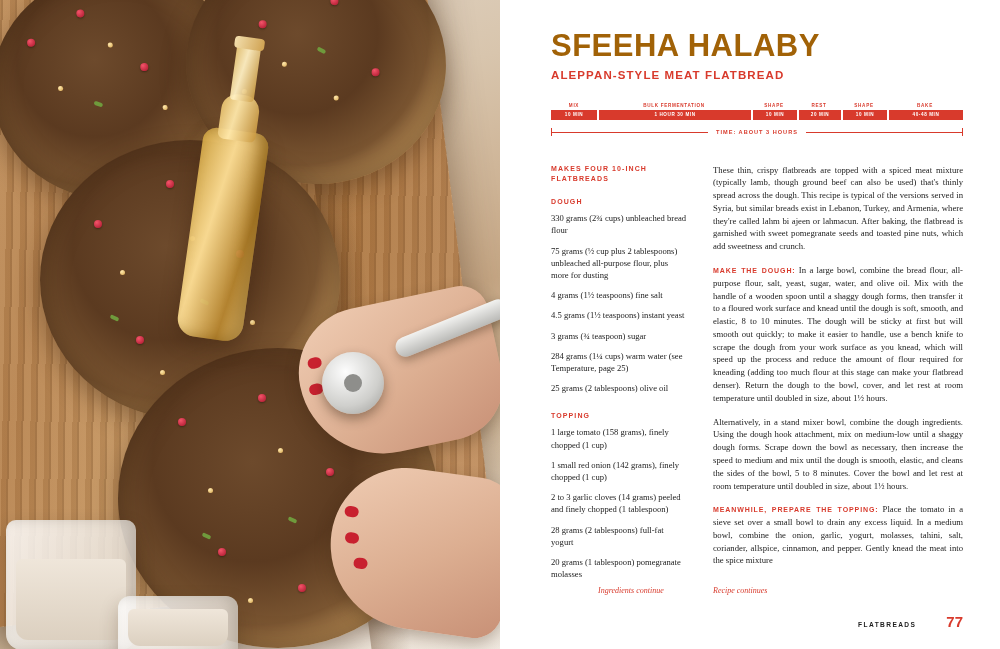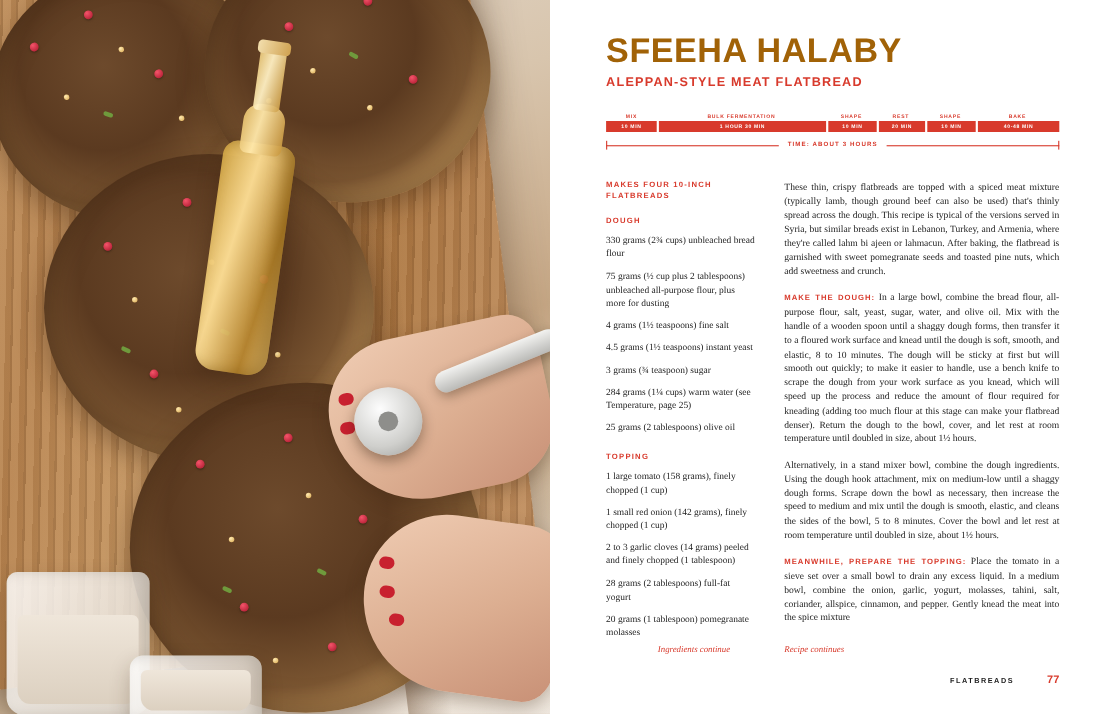--- a/index.html
+++ b/index.html
@@ -297,21 +297,21 @@
   }
   .footer .label {
     font-family: "Liberation Sans", sans-serif;
     font-size: 6.6px;
     font-weight: bold;
     letter-spacing: 1.4px;
     color: #1c1c1c;
   }
   .footer .pageno {
     font-family: "Liberation Sans", sans-serif;
-    font-size: 10px;
+    font-size: 15px;
     font-weight: bold;
     color: #d83a2c;
     margin-left: 16px;
   }
 </style>
 </head>
 <body>
 
 <div class="page">
 

